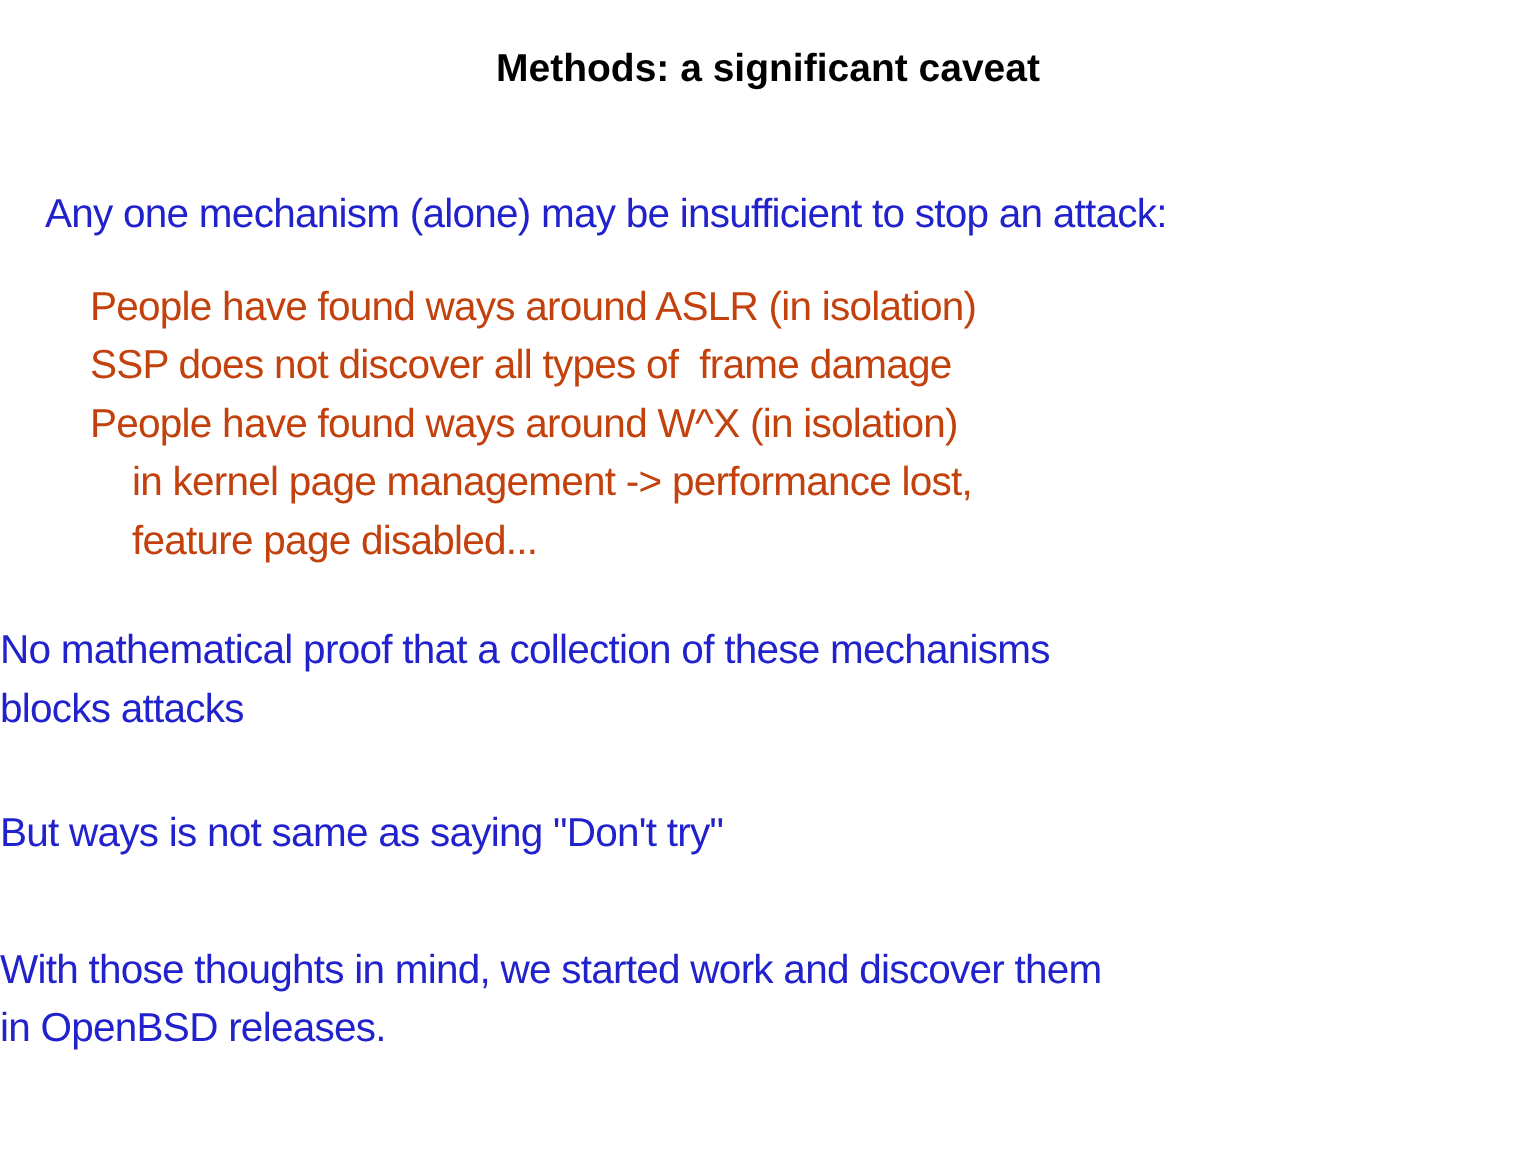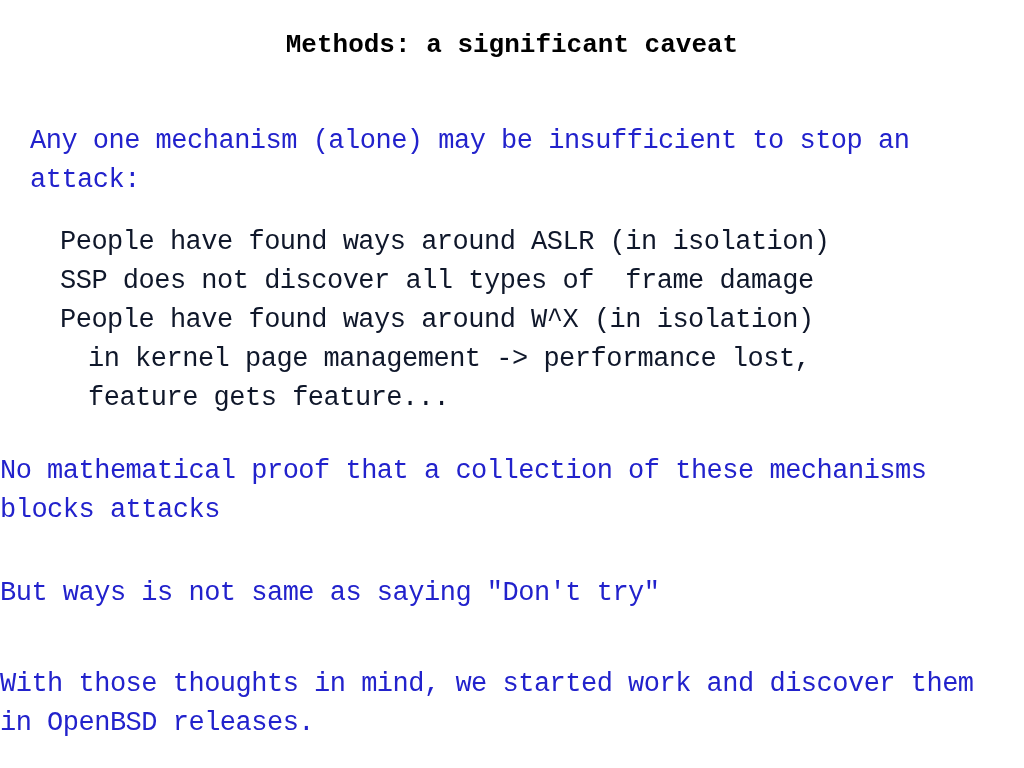--- a/index.html
+++ b/index.html
@@ -6,34 +6,34 @@
     margin: 0;
     padding: 0;
     background: #ffffff;
   }
   .slide {
     position: relative;
     width: 1024px;
     height: 768px;
     background: #ffffff;
     overflow: hidden;
-    font-family: Liberation Mono, monospace;
+    font-family: Liberation Sans, sans-serif;
     letter-spacing: -0.5px;
   }
   .title {
     margin: 0;
     padding-top: 30px;
     text-align: center;
     font-size: 26px;
     font-weight: bold;
     color: #000000;
     letter-spacing: 0;
   }
   .blue { color: #2222cc; }
-  .red  { color: #0f172a; }
+  .red  { color: #c2410c; }
   .intro {
     margin: 62px 0 0 30px;
     font-size: 27px;
     line-height: 39px;
   }
   .caveats {
     margin: 23px 0 0 60px;
     font-size: 27px;
     line-height: 39px;
   }
@@ -58,21 +58,21 @@
 
   <h1 class="title">Methods: a significant caveat</h1>
 
   <p class="intro blue">Any one mechanism (alone) may be insufficient to stop an attack:</p>
 
   <div class="caveats">
     <div class="caveat red">People have found ways around ASLR (in isolation)</div>
     <div class="caveat red">SSP does not discover all types of  frame damage</div>
     <div class="caveat red">People have found ways around W^X (in isolation)</div>
     <div class="caveat red indent2">in kernel page management -&gt; performance lost,</div>
-    <div class="caveat red indent2">feature gets feature...</div>
+    <div class="caveat red indent2">feature page disabled...</div>
   </div>
 
   <div class="para blue p1">
     <div>No mathematical proof that a collection of these mechanisms</div>
     <div>blocks attacks</div>
   </div>
 
   <div class="para blue p2">
     <div>But ways is not same as saying "Don't try"</div>
   </div>

